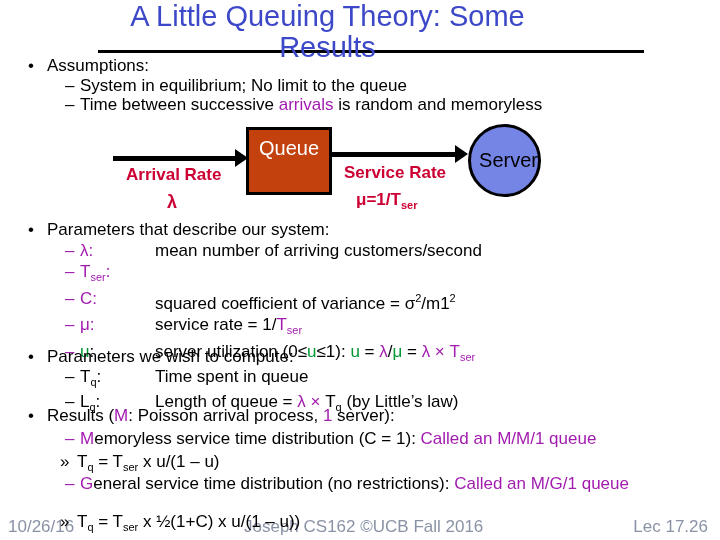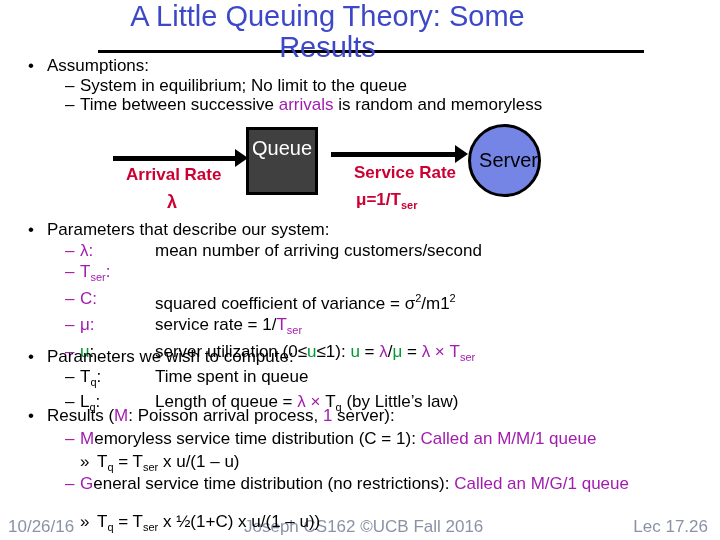--- a/index.html
+++ b/index.html
@@ -30,33 +30,33 @@
   .red{color:#a21caf;}
   .green{color:#009933;}
   .mblue{color:#5566cc;}
   .k{color:#000;}
 
   sub{font-size:11px;}
   sup{font-size:11px;}
 
   
   .abs{position:absolute;left:0;width:720px;z-index:2;}
-  .frow{padding-left:80px;font-size:17px;line-height:20px;white-space:nowrap;}
+  .frow{padding-left:60px;font-size:17px;line-height:20px;white-space:nowrap;}
   .frow .mark{display:inline-block;width:17px;}
   .wrap{padding-left:65px;display:flex;font-size:17px;line-height:19.5px;}
   .wrap .dash{flex:0 0 15px;width:auto;}
   .wrap .wtext{max-width:622px;white-space:normal;}
 
   
   .arrowline{position:absolute;height:5px;background:#000;}
   .arrowhead{position:absolute;width:0;height:0;
              border-top:9px solid transparent;border-bottom:9px solid transparent;
              border-left:13px solid #000;}
-  .queuebox{position:absolute;left:246px;top:127px;width:72px;height:68px;
-            background:#404040;border:3px solid #000;box-sizing:border-box;
+  .queuebox{position:absolute;left:246px;top:127px;width:86px;height:68px;
+            background:#c2410c;border:3px solid #000;box-sizing:border-box;
             color:#fff;font-size:20px;text-align:center;padding-top:7px;}
   .servercircle{position:absolute;left:468px;top:124px;width:73px;height:73px;
             background:#7585e6;border:3px solid #000;border-radius:50%;
             box-sizing:border-box;color:#000;font-size:20px;text-align:right;
             line-height:67px;}
   .dlabel{position:absolute;color:#cc0033;font-weight:bold;font-size:17px;white-space:nowrap;}
 
   
   .footer-item{position:absolute;top:517px;font-size:17px;color:#8a92a6;z-index:1;white-space:nowrap;}
 </style>
@@ -85,21 +85,21 @@
 
   <div>
     <div class="arrowline" style="left:113px;top:156px;width:124px;"></div>
     <div class="arrowhead" style="left:235px;top:149px;"></div>
     <div class="queuebox"><span>Queue</span></div>
     <div class="arrowline" style="left:331px;top:152px;width:125px;"></div>
     <div class="arrowhead" style="left:455px;top:145px;"></div>
     <div class="servercircle"><span>Server</span></div>
     <div class="dlabel" style="left:126px;top:165px;">Arrival Rate</div>
     <div class="dlabel" style="left:167px;top:192px;font-size:18px;">λ</div>
-    <div class="dlabel" style="left:344px;top:163px;margin-left:10px;">Service Rate</div>
+    <div class="dlabel" style="left:344px;top:163px;">Service Rate</div>
     <div class="dlabel" style="left:356px;top:190px;">
       <span>μ=1/T</span><sub>ser</sub>
     </div>
   </div>
 
   <div class="sec" style="top:219px">
     <div class="ln bl" style="line-height:21px">
       <span class="bul">•</span><span>Parameters that describe our system:</span>
     </div>
     <div class="prow">

